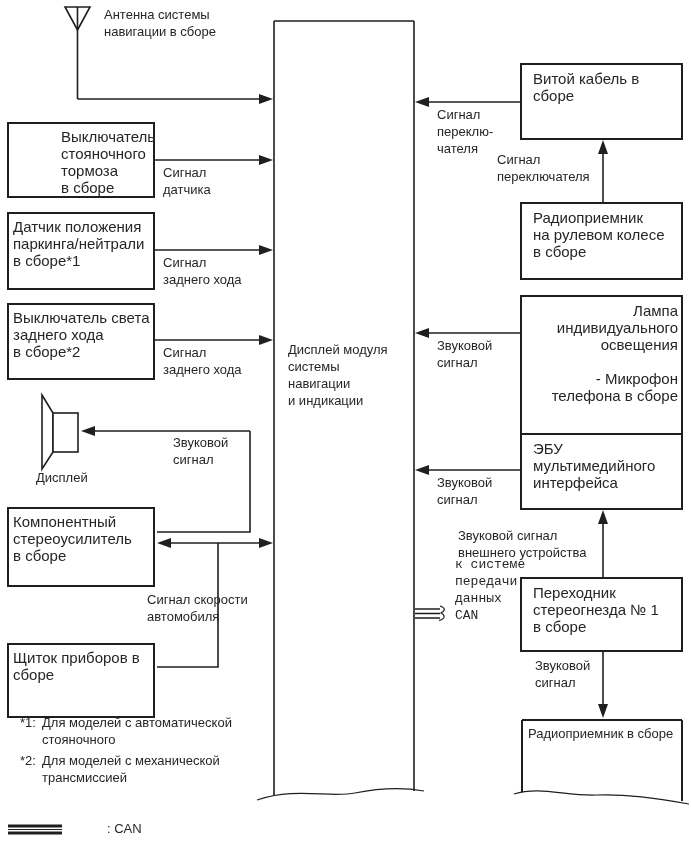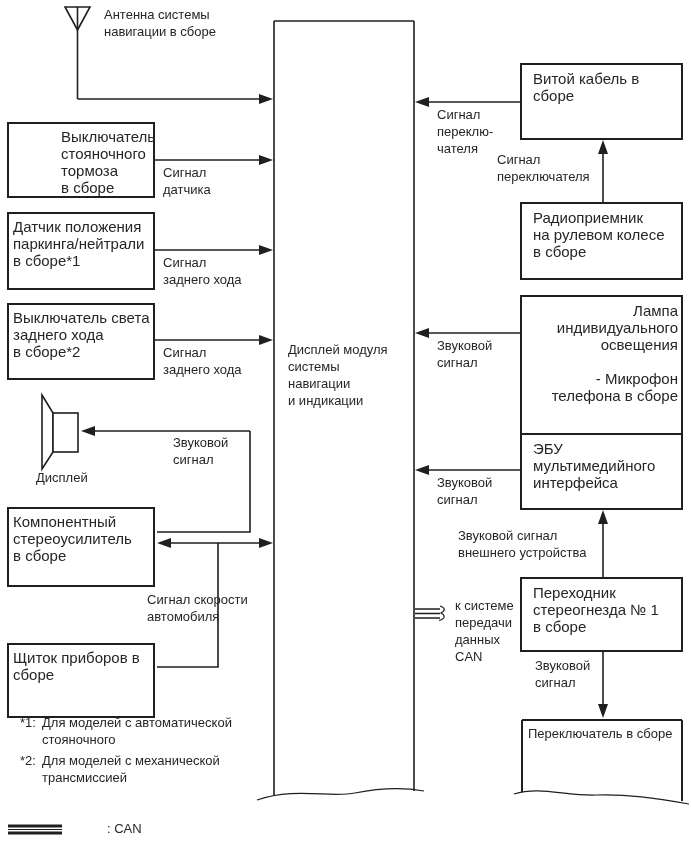--- a/index.html
+++ b/index.html
@@ -149,21 +149,21 @@
   <div class="box rightcol" style="left:520px;top:577px;width:163px;height:75px;">
     <div class="txt">Переходник
 стереогнезда № 1
 в сборе</div>
   </div>
 
   <div class="lbl" style="left:288px;top:341px;width:122px;">Дисплей модуля
 системы
 навигации
 и индикации</div>
-  <div class="lbl" style="left:528px;top:725px;">Переключатель в сборе</div>
+  <div class="lbl" style="left:528px;top:725px;">Радиоприемник в сборе</div>
 
   <div class="lbl" style="left:104px;top:6px;">Антенна системы
 навигации в сборе</div>
   <div class="lbl" style="left:163px;top:164px;">Сигнал
 датчика</div>
   <div class="lbl" style="left:163px;top:254px;">Сигнал
 заднего хода</div>
   <div class="lbl" style="left:163px;top:344px;">Сигнал
 заднего хода</div>
   <div class="lbl" style="left:173px;top:434px;">Звуковой
@@ -175,21 +175,21 @@
 переклю-
 чателя</div>
   <div class="lbl" style="left:497px;top:151px;">Сигнал
 переключателя</div>
   <div class="lbl" style="left:437px;top:337px;">Звуковой
 сигнал</div>
   <div class="lbl" style="left:437px;top:474px;">Звуковой
 сигнал</div>
   <div class="lbl" style="left:458px;top:527px;">Звуковой сигнал
 внешнего устройства</div>
-  <div class="lbl" style="left:455px;top:597px;">к системе
+  <div class="lbl" style="left:455px;top:556px;font-family:Liberation Mono, monospace;">к системе
 передачи
 данных
 CAN</div>
   <div class="lbl" style="left:535px;top:657px;">Звуковой
 сигнал</div>
 
   <div class="footnote" style="left:20px;top:714px;">
     <span class="marker">*1:</span>
     <span class="ftxt">Для моделей с автоматической стояночного</span>
   </div>

